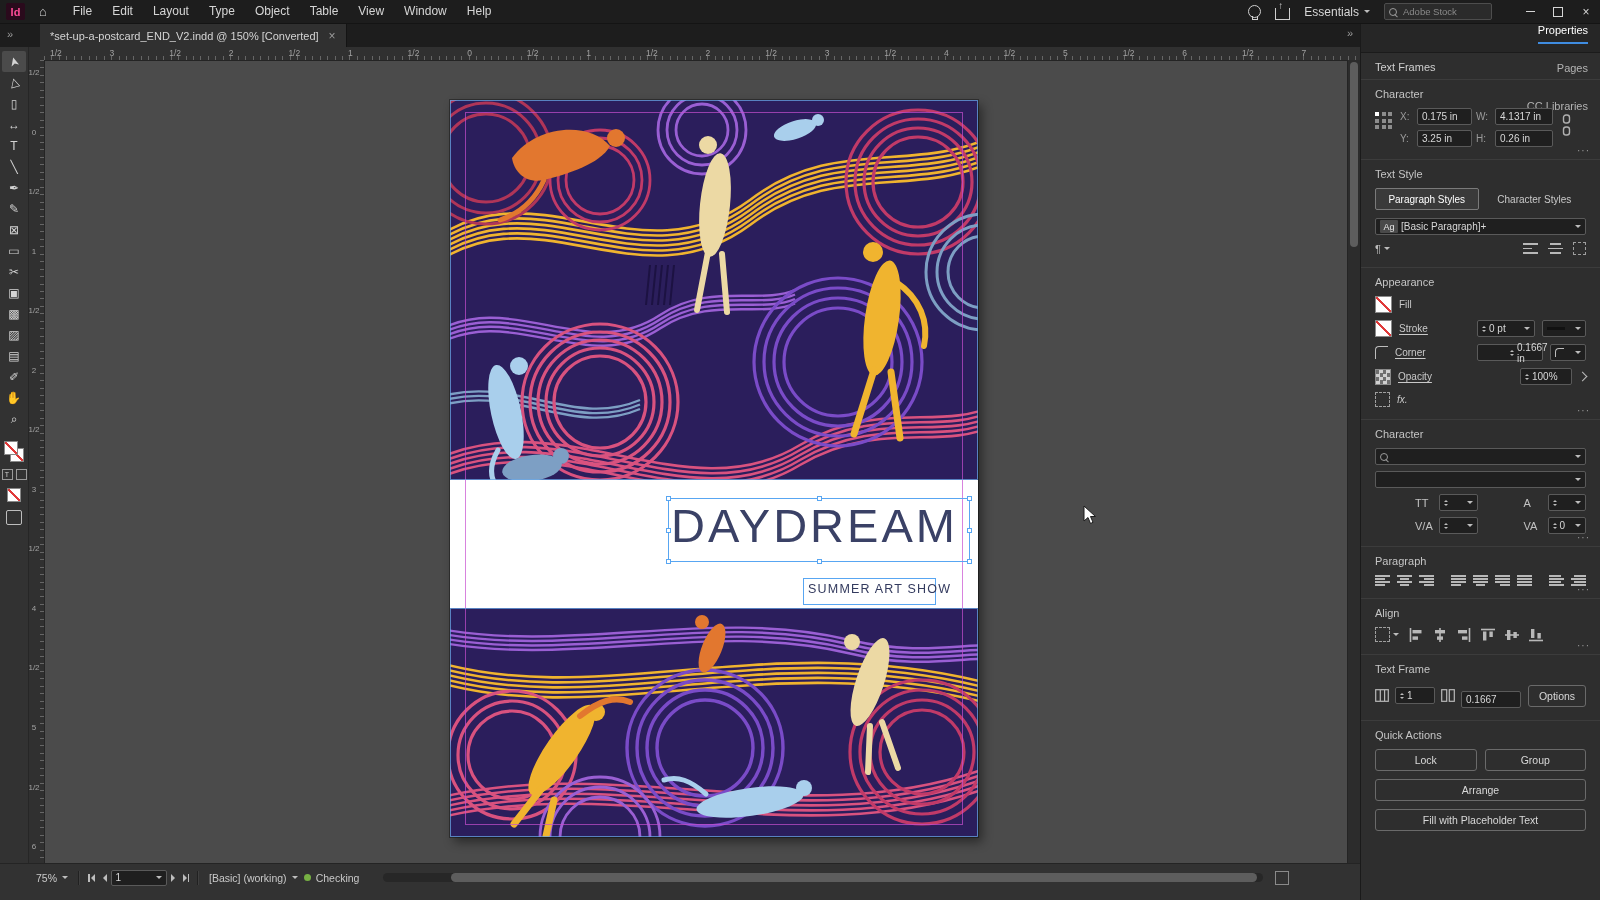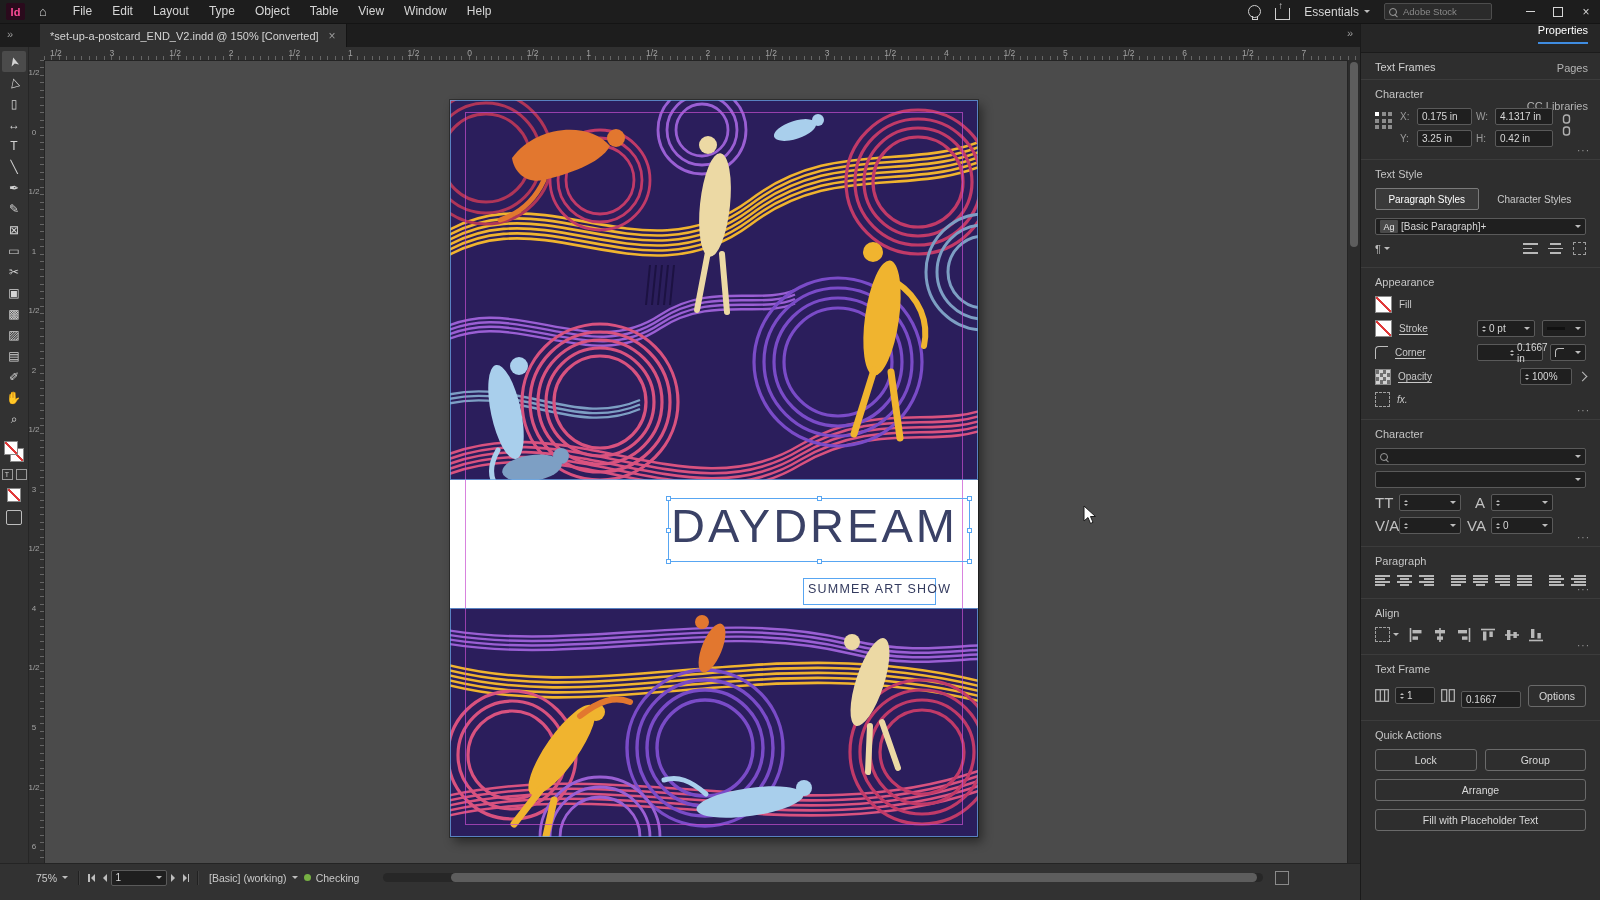--- a/index.html
+++ b/index.html
@@ -107,21 +107,21 @@
   .ts-icons{display:flex;align-items:center;margin-top:7px;color:#bdbdbd;}
   .para-ico{width:15px;height:11px;display:flex;flex-direction:column;justify-content:space-between;flex:none;}
   .para-ico i{display:block;height:1.6px;background:#b8b8b8;}
   .al-l i{align-self:flex-start}.al-c i{align-self:center}.al-r i{align-self:flex-end}
   .checker{width:14px;height:14px;flex:none;border:1px solid #8a8a8a;
     background:conic-gradient(#cfcfcf 0 25%,#6e6e6e 0 50%,#cfcfcf 0 75%,#6e6e6e 0) 0 0/7px 7px;}
   .dashed-sq{width:13px;height:13px;border:1px dashed #9f9f9f;flex:none;}
   .corner-ic{width:12px;height:12px;border:1.4px solid #bdbdbd;border-right:none;border-bottom:none;border-top-left-radius:4px;flex:none;}
   .chevron-r{width:6px;height:6px;border-right:1.6px solid #bdbdbd;border-top:1.6px solid #bdbdbd;transform:rotate(45deg);}
   .char-row{display:flex;gap:6px;margin-bottom:6px;align-items:center;}
-  .ic-lbl{color:#c2c2c2;font-size:15px;flex:none;width:18px;text-align:right;}
+  .ic-lbl{color:#c2c2c2;font-size:11px;flex:none;width:18px;text-align:left;margin-left:40px;}
   .btn{background:transparent;border:1px solid #6a6a6a;border-radius:3px;color:#d8d8d8;font-size:10.5px;height:22px;
     display:flex;align-items:center;justify-content:center;font-family:"Liberation Sans",sans-serif;box-sizing:border-box;}
   .qa-row{display:flex;gap:8px;margin-bottom:8px;}
   .qa-row .btn{flex:1;}
   .align-ic{flex:none;}
   
   .statusbar{position:absolute;left:0;right:239px;bottom:0;height:36px;background:#323232;border-top:1px solid #242424;z-index:30;
     display:flex;align-items:flex-start;color:#c9c9c9;font-size:10.5px;}
   .sb-inner{display:flex;align-items:center;height:17px;margin-top:5px;width:100%;}
   .sb-combo{display:flex;align-items:center;gap:5px;padding:0 6px;}
@@ -571,21 +571,21 @@
             <i></i>
         </span>
         <div class="tr-fields">
           <span class="lbl">X:</span>
           <span class="field">0.175 in</span>
           <span class="lbl">W:</span>
           <span class="field">4.1317 in</span>
           <span class="lbl">Y:</span>
           <span class="field">3.25 in</span>
           <span class="lbl">H:</span>
-          <span class="field">0.42 in</span>
+          <span class="field">0.26 in</span>
         </div>
         <svg width="11" height="22" viewBox="0 0 11 22" style="margin-top:6px;">
           <rect x="2.5" y="1" width="6" height="8" rx="2.5" fill="none" stroke="#b0b0b0" stroke-width="1.4"></rect>
           <rect x="2.5" y="13" width="6" height="8" rx="2.5" fill="none" stroke="#b0b0b0" stroke-width="1.4"></rect>
         </svg>
       </div>
       <span class="more">···</span>
     </div>
 
     <div class="sec">

